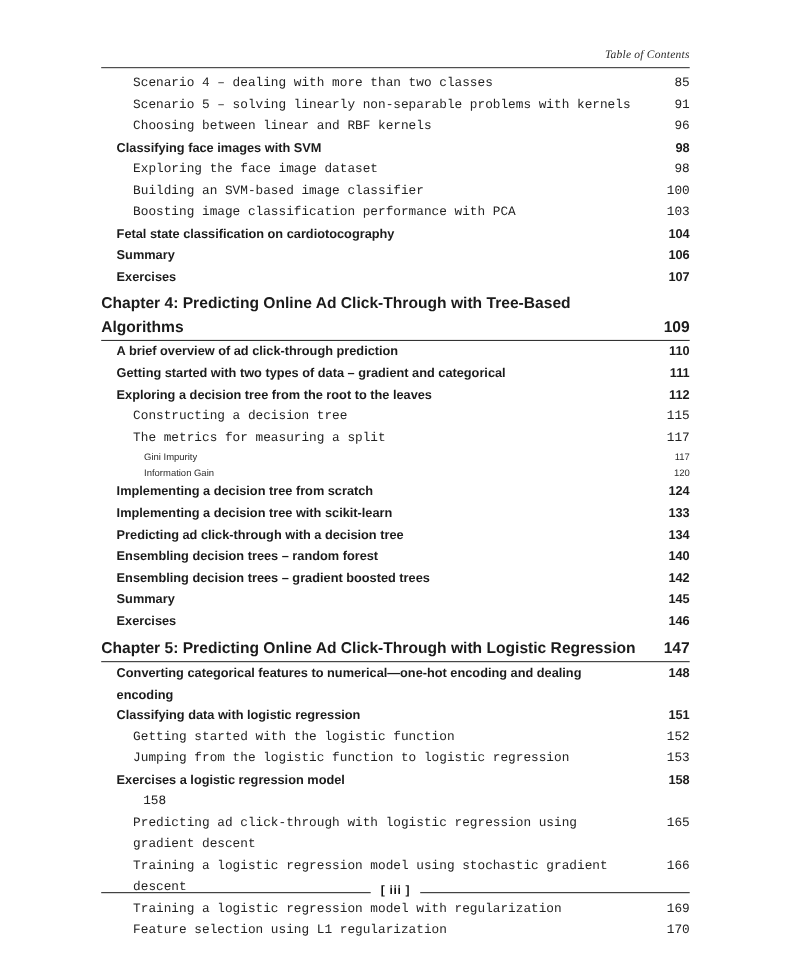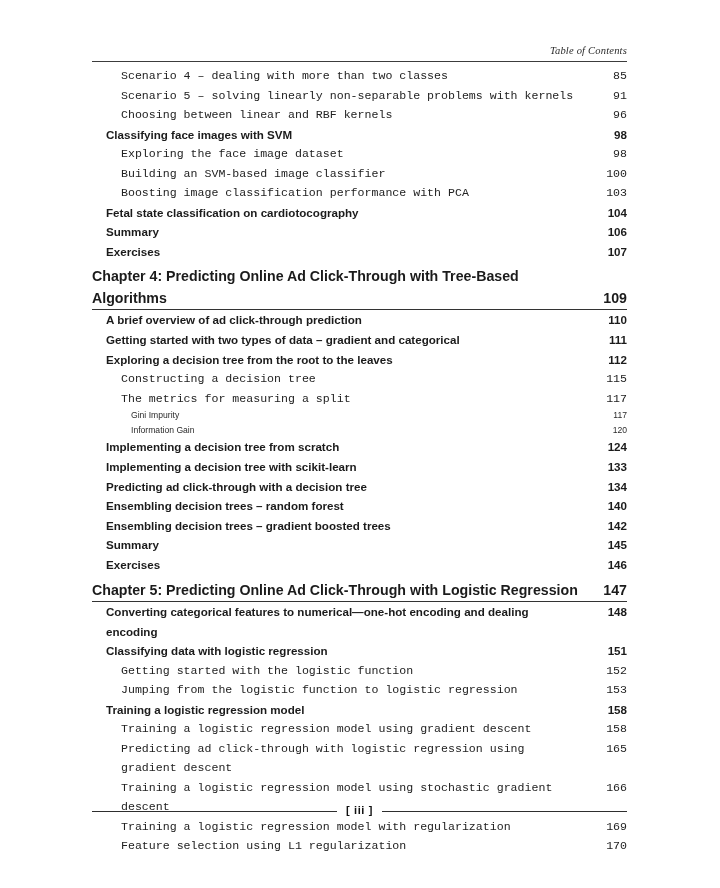--- a/index.html
+++ b/index.html
@@ -268,25 +268,24 @@
       </div>
       <div class="toc-row lvl2">
         <div class="toc-title">Getting started with the logistic function</div>
         <div class="toc-page">152</div>
       </div>
       <div class="toc-row lvl2">
         <div class="toc-title">Jumping from the logistic function to logistic regression</div>
         <div class="toc-page">153</div>
       </div>
       <div class="toc-row lvl1">
-        <div class="toc-title">Training a logistic regression model</div>
+        <div class="toc-title">Exercises a logistic regression model</div>
         <div class="toc-page">158</div>
       </div>
       <div class="toc-row lvl2">
-        <div class="toc-title">Training a logistic regression model using gradient descent</div>
         <div class="toc-page">158</div>
       </div>
       <div class="toc-row lvl2">
         <div class="toc-title">Predicting ad click-through with logistic regression using gradient descent</div>
         <div class="toc-page">165</div>
       </div>
       <div class="toc-row lvl2">
         <div class="toc-title">Training a logistic regression model using stochastic gradient descent</div>
         <div class="toc-page">166</div>
       </div>

